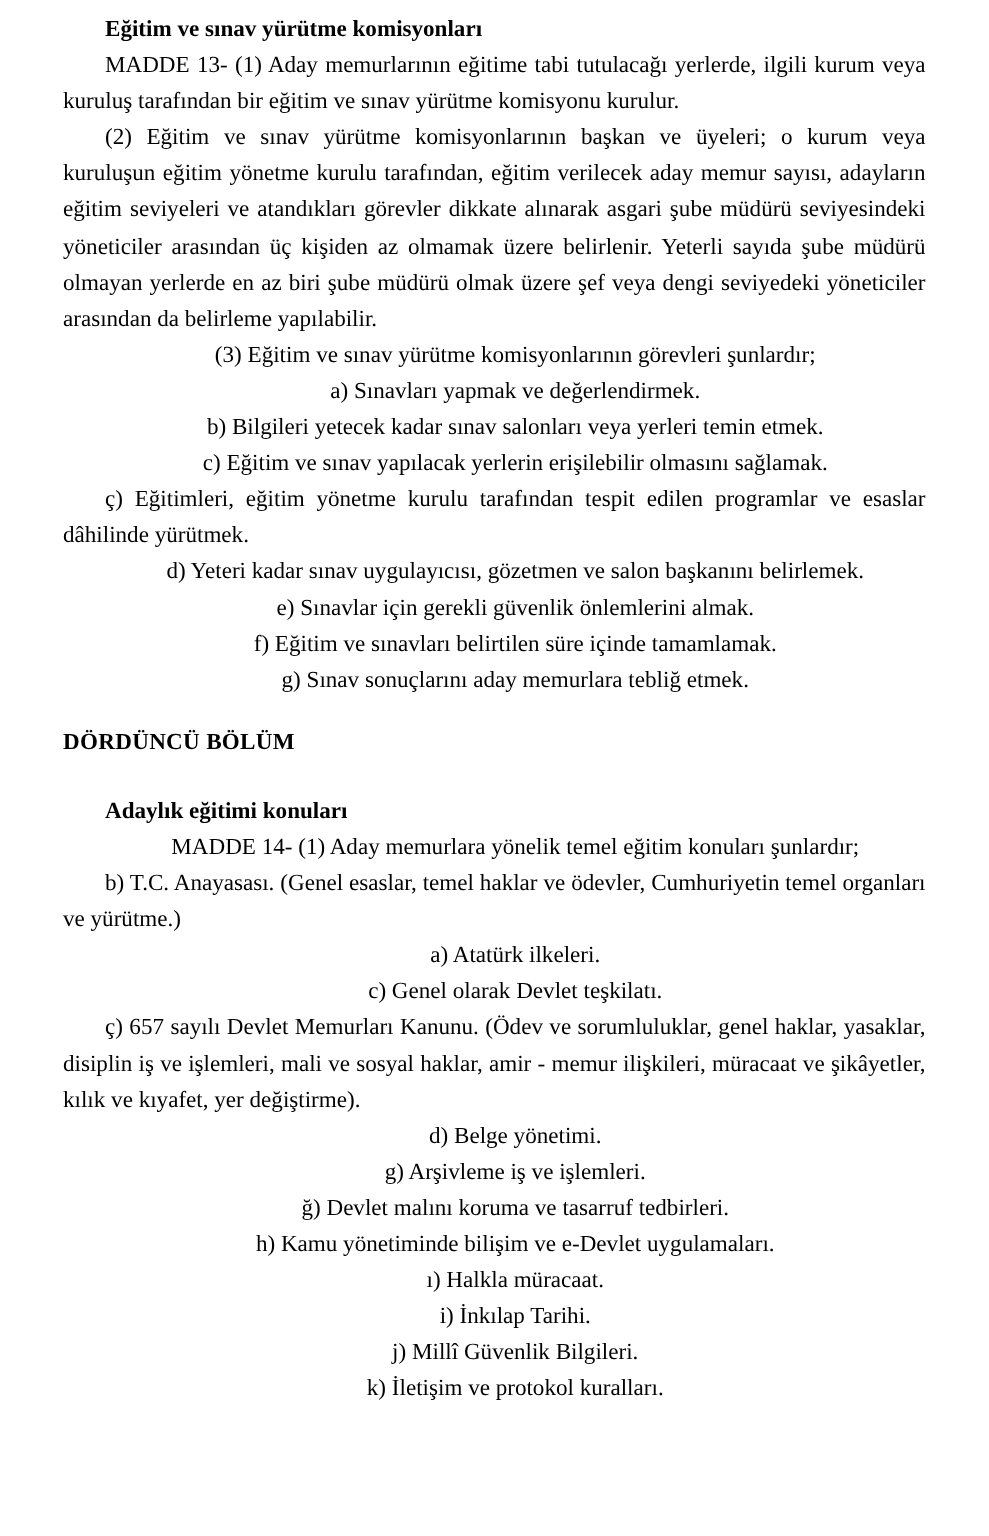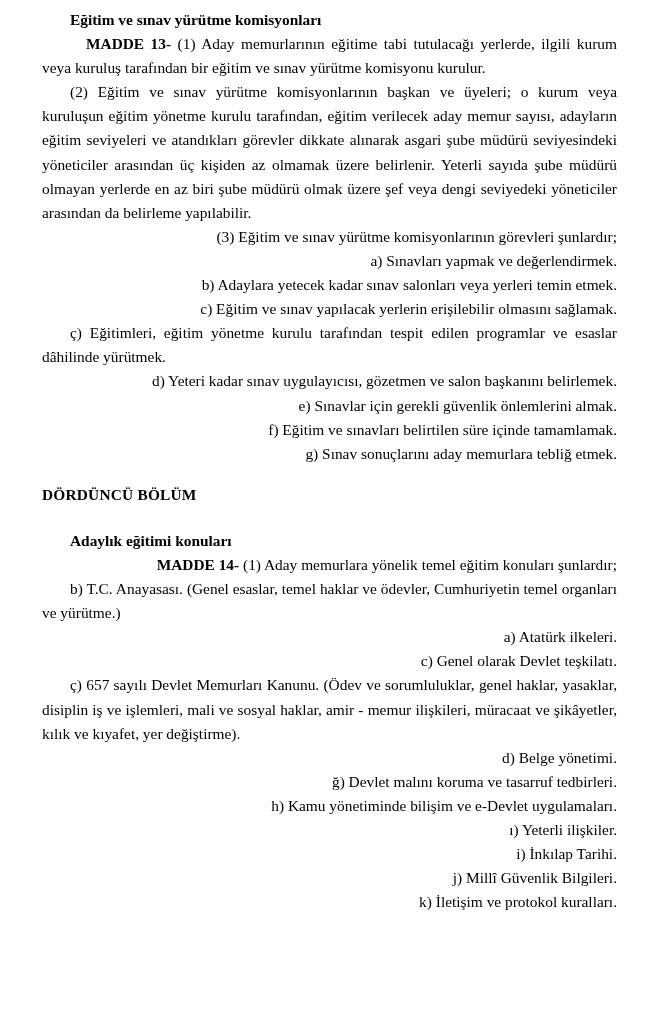--- a/index.html
+++ b/index.html
@@ -36,61 +36,60 @@
     text-align: justify;
     text-justify: inter-word;
     margin: 0;
     hyphens: none;
   }
   .para.indent {
     text-indent: 28px;
   }
   
   .para.flush {
-    text-align: right;
+    text-align: center;
   }
   .heading-bold {
     font-size: 15.4px;
     line-height: 24.1px;
     font-weight: bold;
     text-indent: 28px;
     margin: 0;
     text-align: left;
   }
   .center-head {
     font-size: 15.4px;
     line-height: 24.1px;
     font-weight: bold;
     text-align: left;
     margin: 0;
     letter-spacing: 0.2px;
   }
   .lead {
-    font-weight: bold;
-    margin-left: 16px;
+    font-weight: normal;
   }
   .gap-md { height: 17px; }
   .gap-lg { height: 22px; }
 </style>
 </head>
 <body>
 
 <div class="page">
   <div class="content">
 
     <p class="heading-bold">Eğitim ve sınav yürütme komisyonları</p>
 
     <p class="para indent"><span class="lead">MADDE 13-</span><span> (1) Aday memurlarının eğitime tabi tutulacağı yerlerde, ilgili kurum veya kuruluş tarafından bir eğitim ve sınav yürütme komisyonu kurulur.</span></p>
 
     <p class="para indent">(2) Eğitim ve sınav yürütme komisyonlarının başkan ve üyeleri; o kurum veya kuruluşun eğitim yönetme kurulu tarafından, eğitim verilecek aday memur sayısı, adayların eğitim seviyeleri ve atandıkları görevler dikkate alınarak asgari şube müdürü seviyesindeki yöneticiler arasından üç kişiden az olmamak üzere belirlenir. Yeterli sayıda şube müdürü olmayan yerlerde en az biri şube müdürü olmak üzere şef veya dengi seviyedeki yöneticiler arasından da belirleme yapılabilir.</p>
 
     <p class="para indent flush">(3) Eğitim ve sınav yürütme komisyonlarının görevleri şunlardır;</p>
 
     <p class="para indent flush">a) Sınavları yapmak ve değerlendirmek.</p>
-    <p class="para indent flush">b) Adaylara yetecek kadar sınav salonları veya yerleri temin etmek.</p>
+    <p class="para indent flush">b) Bilgileri yetecek kadar sınav salonları veya yerleri temin etmek.</p>
     <p class="para indent flush">c) Eğitim ve sınav yapılacak yerlerin erişilebilir olmasını sağlamak.</p>
     <p class="para indent">ç) Eğitimleri, eğitim yönetme kurulu tarafından tespit edilen programlar ve esaslar dâhilinde yürütmek.</p>
     <p class="para indent flush">d) Yeteri kadar sınav uygulayıcısı, gözetmen ve salon başkanını belirlemek.</p>
     <p class="para indent flush">e) Sınavlar için gerekli güvenlik önlemlerini almak.</p>
     <p class="para indent flush">f) Eğitim ve sınavları belirtilen süre içinde tamamlamak.</p>
     <p class="para indent flush">g) Sınav sonuçlarını aday memurlara tebliğ etmek.</p>
 
     <div class="gap-md"></div>
 
     <p class="center-head">DÖRDÜNCÜ BÖLÜM</p>
@@ -99,21 +98,22 @@
 
     <p class="heading-bold">Adaylık eğitimi konuları</p>
 
     <p class="para indent flush"><span class="lead">MADDE 14-</span><span> (1) Aday memurlara yönelik temel eğitim konuları şunlardır;</span></p>
 
     <p class="para indent">b) T.C. Anayasası. (Genel esaslar, temel haklar ve ödevler, Cumhuriyetin temel organları ve yürütme.)</p>
     <p class="para indent flush">a) Atatürk ilkeleri.</p>
     <p class="para indent flush">c) Genel olarak Devlet teşkilatı.</p>
     <p class="para indent">ç) 657 sayılı Devlet Memurları Kanunu. (Ödev ve sorumluluklar, genel haklar, yasaklar, disiplin iş ve işlemleri, mali ve sosyal haklar, amir - memur ilişkileri, müracaat ve şikâyetler, kılık ve kıyafet, yer değiştirme).</p>
     <p class="para indent flush">d) Belge yönetimi.</p>
+    <p class="para indent flush">g) Arşivleme iş ve işlemleri.</p>
     <p class="para indent flush">ğ) Devlet malını koruma ve tasarruf tedbirleri.</p>
     <p class="para indent flush">h) Kamu yönetiminde bilişim ve e-Devlet uygulamaları.</p>
-    <p class="para indent flush">ı) Yeterli ilişkiler.</p>
+    <p class="para indent flush">ı) Halkla müracaat.</p>
     <p class="para indent flush">i) İnkılap Tarihi.</p>
     <p class="para indent flush">j) Millî Güvenlik Bilgileri.</p>
     <p class="para indent flush">k) İletişim ve protokol kuralları.</p>
 
   </div>
 </div>
 
 </body></html>

